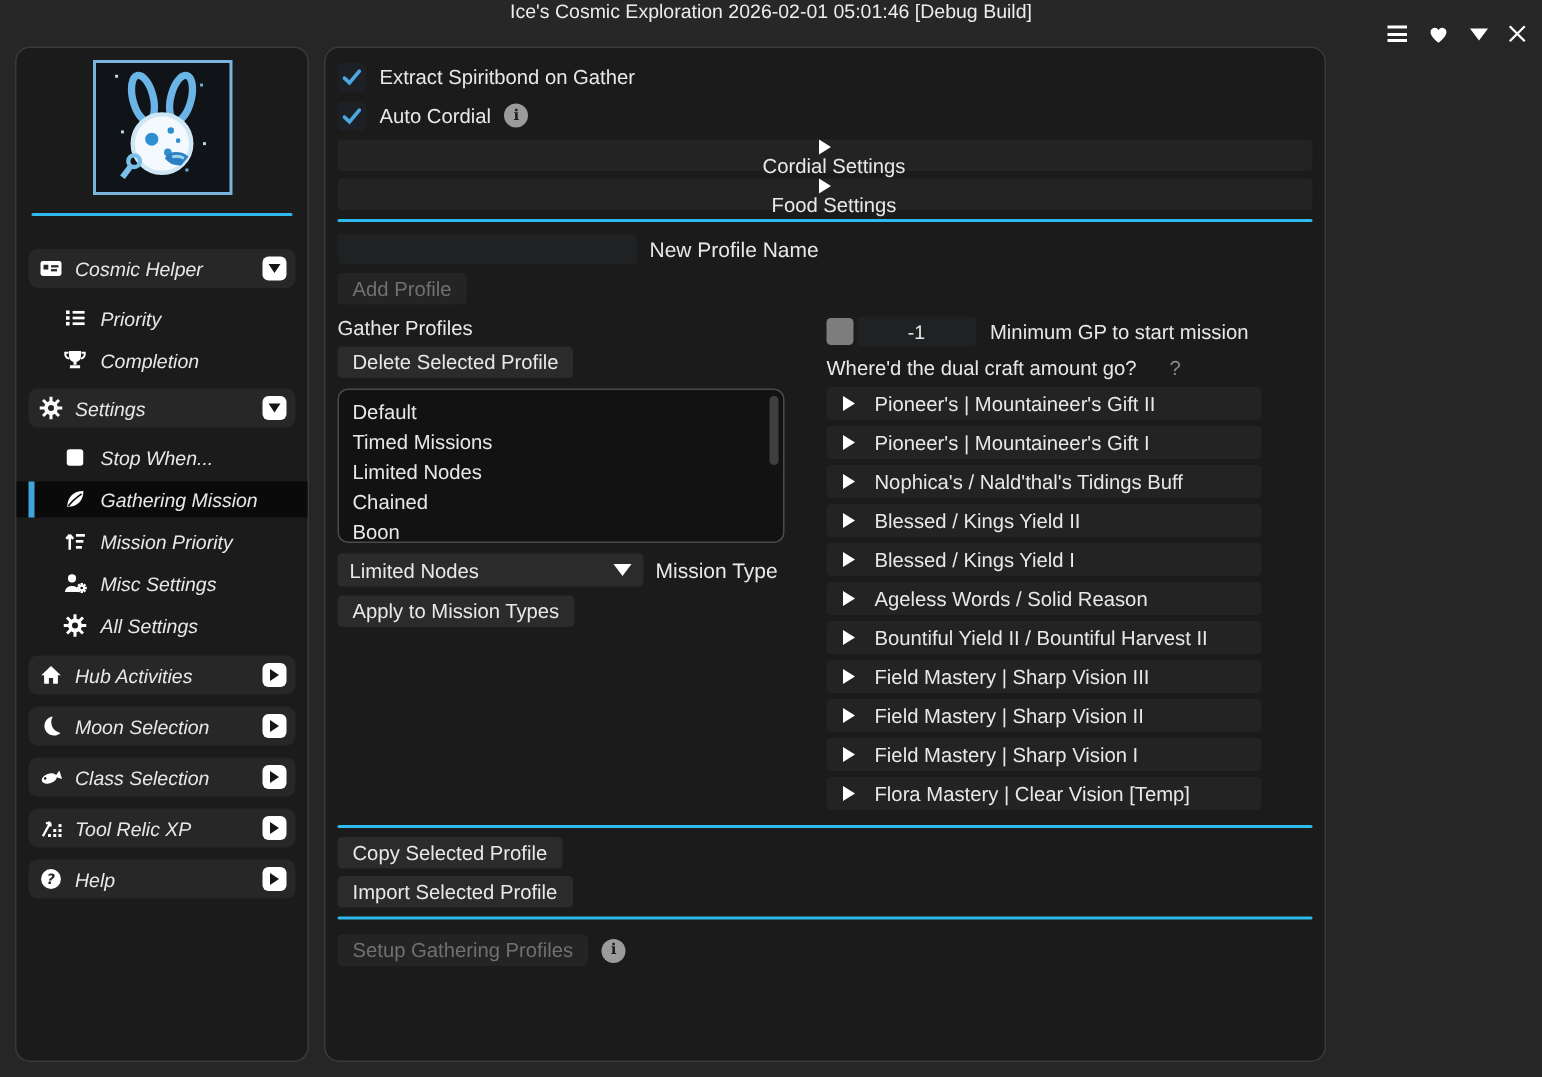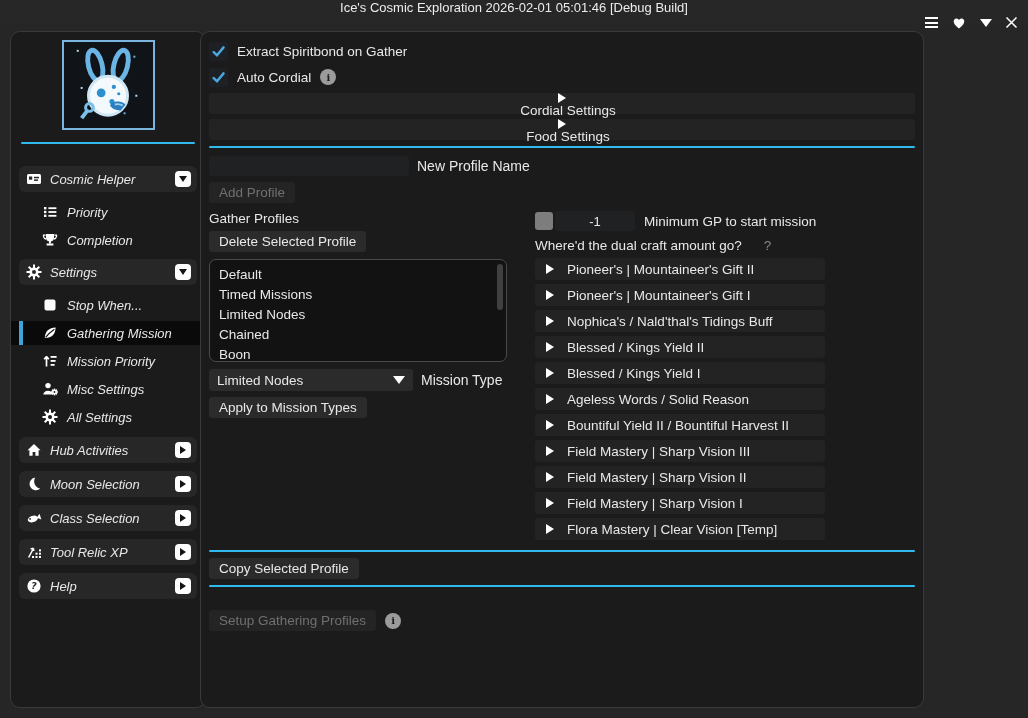--- a/index.html
+++ b/index.html
@@ -13,21 +13,21 @@
   .titlebar{position:absolute;top:0;left:0;right:0;height:24px;background:#272727;display:flex;align-items:center;padding:0 10px;flex-direction:column;}
   .titlebar .ttl{font-size:13px;color:#ececec;}
   .tbicons{margin-left:auto;display:flex;align-items:center;gap:13px;}
   .burger{display:flex;flex-direction:column;gap:2.5px;}
   .burger i{display:block;width:13px;height:2px;background:#fff;}
   .tri{width:0;height:0;display:inline-block;}
   .tri.down-w{border-left:6px solid transparent;border-right:6px solid transparent;border-top:8px solid #fff;}
   
   .panel{position:absolute;top:31px;background:var(--bg-panel);border:1px solid #3a3a3a;border-radius:10px;}
   .sidebar{left:10px;width:196px;height:677px;padding:8px;}
-  .mainp{left:200px;width:724px;height:677px;padding:8px;overflow:hidden;}
+  .mainp{left:216px;width:668px;height:677px;padding:8px;overflow:hidden;}
   
   .logo-wrap{display:flex;justify-content:center;margin-top:0;}
   .logo-frame{width:93px;height:90px;background:#101418;border:2px solid #7ab5dd;display:flex;align-items:center;justify-content:center;}
   .sep-blue{height:2px;background:var(--accent);border-radius:1px;}
   .sidebar .sep-blue{margin:12px 2px 0 2px;}
   .nav{margin-top:22px;font-style:italic;}
   .nav-group{height:26px;background:#272727;border-radius:6px;display:flex;align-items:center;padding:0 6px;margin-bottom:8px;cursor:pointer;}
   .nav-group .nlabel{margin-left:8px;}
   .nav-sub{height:24px;display:flex;align-items:center;padding-left:22px;margin-bottom:4px;cursor:pointer;position:relative;}
   .nav-sub .nlabel{margin-left:9px;}
@@ -69,21 +69,21 @@
   .drag-handle{width:18px;height:18px;background:#7d7d7d;border-radius:3px;flex:none;cursor:pointer;}
   .gp-input{width:80px;height:20px;margin-left:2px;background:var(--bg-frame);border:none;border-radius:3px;color:var(--txt);text-align:center;font:inherit;outline:none;}
   .gp-label{margin-left:9px;font-size:13.5px;}
   .q-row{display:flex;align-items:center;margin-top:6px;height:16px;font-size:13.5px;}
   .q-mark{color:#8a8a8a;margin-left:22px;}
   .buffs{margin-top:5px;}
   .buff{width:290px;height:22px;background:var(--bg-bar);border-radius:3px;display:flex;align-items:center;padding:0 11px;margin-bottom:4px;cursor:pointer;}
   .buff span{margin-left:13px;font-size:13.5px;}
   .sep2{margin-top:5px;} .sep3{margin-top:14px;}
   .footer-btns .btn{display:block;}
-  .setup-row{display:flex;align-items:center;margin-top:23px;}
+  .setup-row{display:flex;align-items:center;margin-top:10px;}
   svg{display:block;}
 </style>
 </head>
 <body>
 
 <div class="titlebar">
   <span class="ttl">Ice's Cosmic Exploration 2026-02-01 05:01:46 [Debug Build]</span>
   <div class="tbicons">
     <span class="burger">
         <i></i>
@@ -447,20 +447,21 @@
             <span>Flora Mastery | Clear Vision [Temp]</span>
           </div>
       </div>
     </div>
   </div>
 
   <div class="sep-blue sep2"></div>
 
   <div class="footer-btns">
     <button class="btn mt6">Copy Selected Profile</button>
+    <button class="btn mt5">Import Selected Profile</button>
   </div>
 
   <div class="sep-blue sep3"></div>
 
   <div class="setup-row">
     <button class="btn disabled">Setup Gathering Profiles</button>
     <span class="info-dot">i</span>
   </div>
 
 </div>

